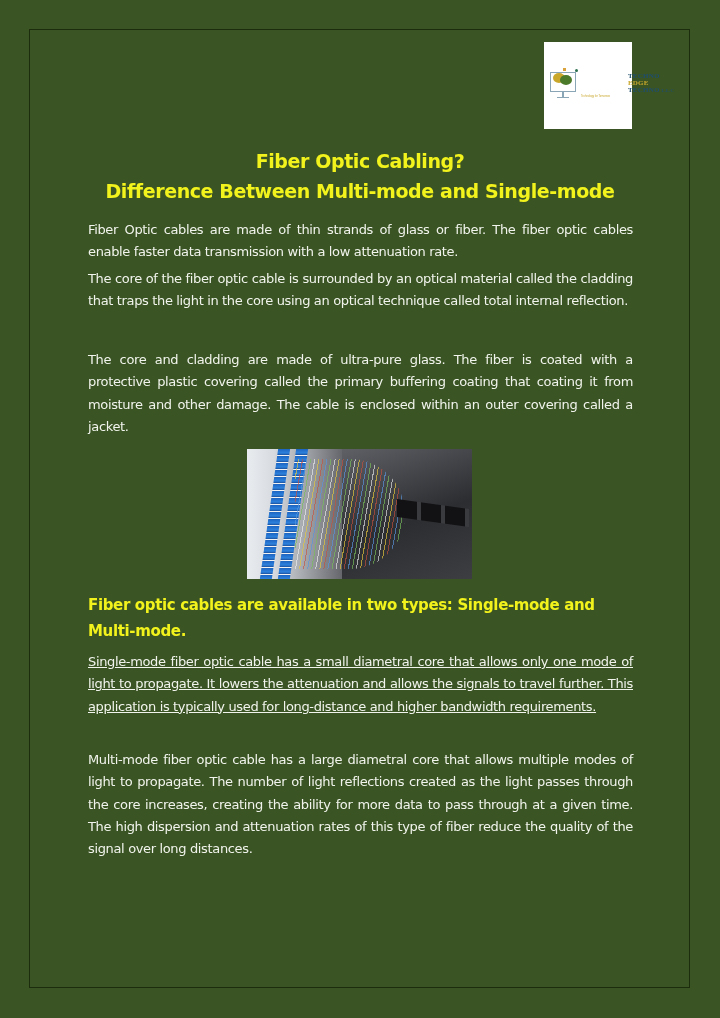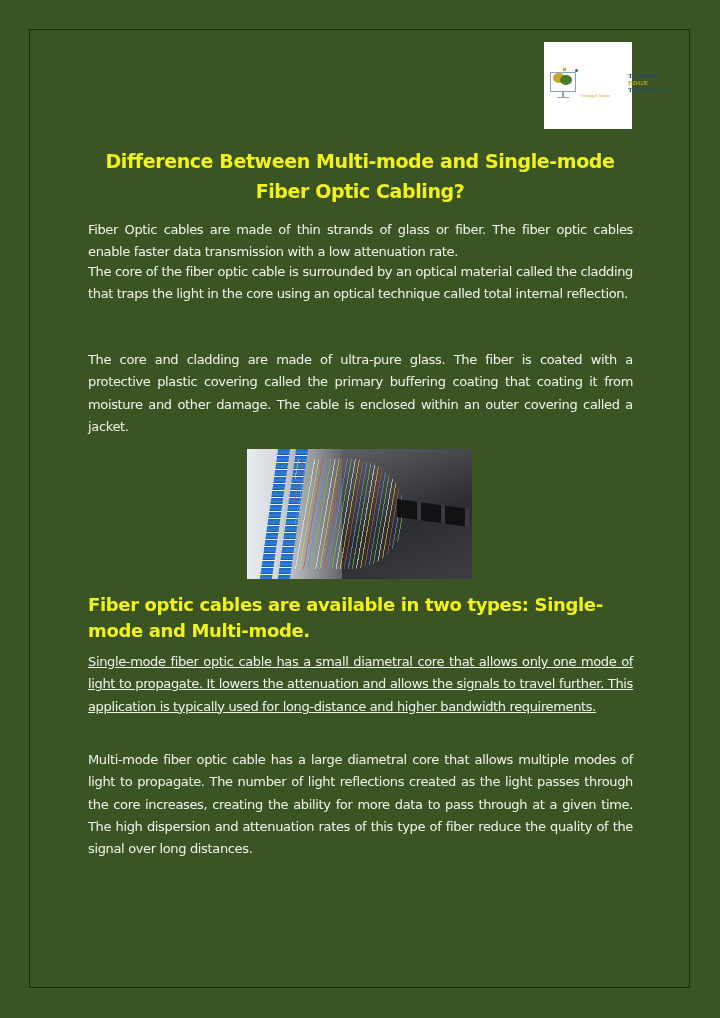--- a/index.html
+++ b/index.html
@@ -82,21 +82,21 @@
     text-align: justify;
     letter-spacing: -0.35px;
     margin: 0;
   }
   .subhead {
     position: absolute;
     left: 88px; width: 548px; top: 592px;
     color: #f2f21c;
     font-family: "DejaVu Sans", sans-serif;
     font-weight: bold;
-    font-size: 18px;
+    font-size: 15px;
     line-height: 26px;
     letter-spacing: -0.35px;
     margin: 0;
   }
   .photo {
     position: absolute;
     left: 247px; top: 449px;
     width: 225px; height: 130px;
     overflow: hidden;
     background: linear-gradient(90deg, #e9ecef 0%, #d7dbe0 12%, #4f5055 48%, #2f3034 70%, #4a4b4f 100%);
@@ -138,26 +138,26 @@
   <div class="base"></div>
   <div class="txt">
     <div>TECHNO</div>
     <div class="edge">EDGE</div>
     <div><span>TECHNO</span> <span class="llc">L.L.C</span></div>
   </div>
   <div class="tagline">Technology for Tomorrow</div>
 </div>
 
 <div class="title">
+  <div>Fiber Optic Cabling?</div>
   <div>Difference Between Multi-mode and Single-mode</div>
-  <div>Fiber Optic Cabling?</div>
 </div>
 
 <p class="para" style="top:219px;">Fiber Optic cables are made of thin strands of glass or fiber. The fiber optic cables enable faster data transmission with a low attenuation rate.</p>
-<p class="para" style="top:261px;">The core of the fiber optic cable is surrounded by an optical material called the cladding that traps the light in the core using an optical technique called total internal reflection.</p>
+<p class="para" style="top:268px;">The core of the fiber optic cable is surrounded by an optical material called the cladding that traps the light in the core using an optical technique called total internal reflection.</p>
 <p class="para" style="top:349px;">The core and cladding are made of ultra-pure glass. The fiber is coated with a protective plastic covering called the primary buffering coating that coating it from moisture and other damage. The cable is enclosed within an outer covering called a jacket.</p>
 
 <div class="photo">
   <div class="panel"></div>
   <div class="ports" style="left:22px;"></div>
   <div class="ports" style="left:40px;"></div>
   <div class="fibers"></div>
   <div class="modules"></div>
 </div>
 

